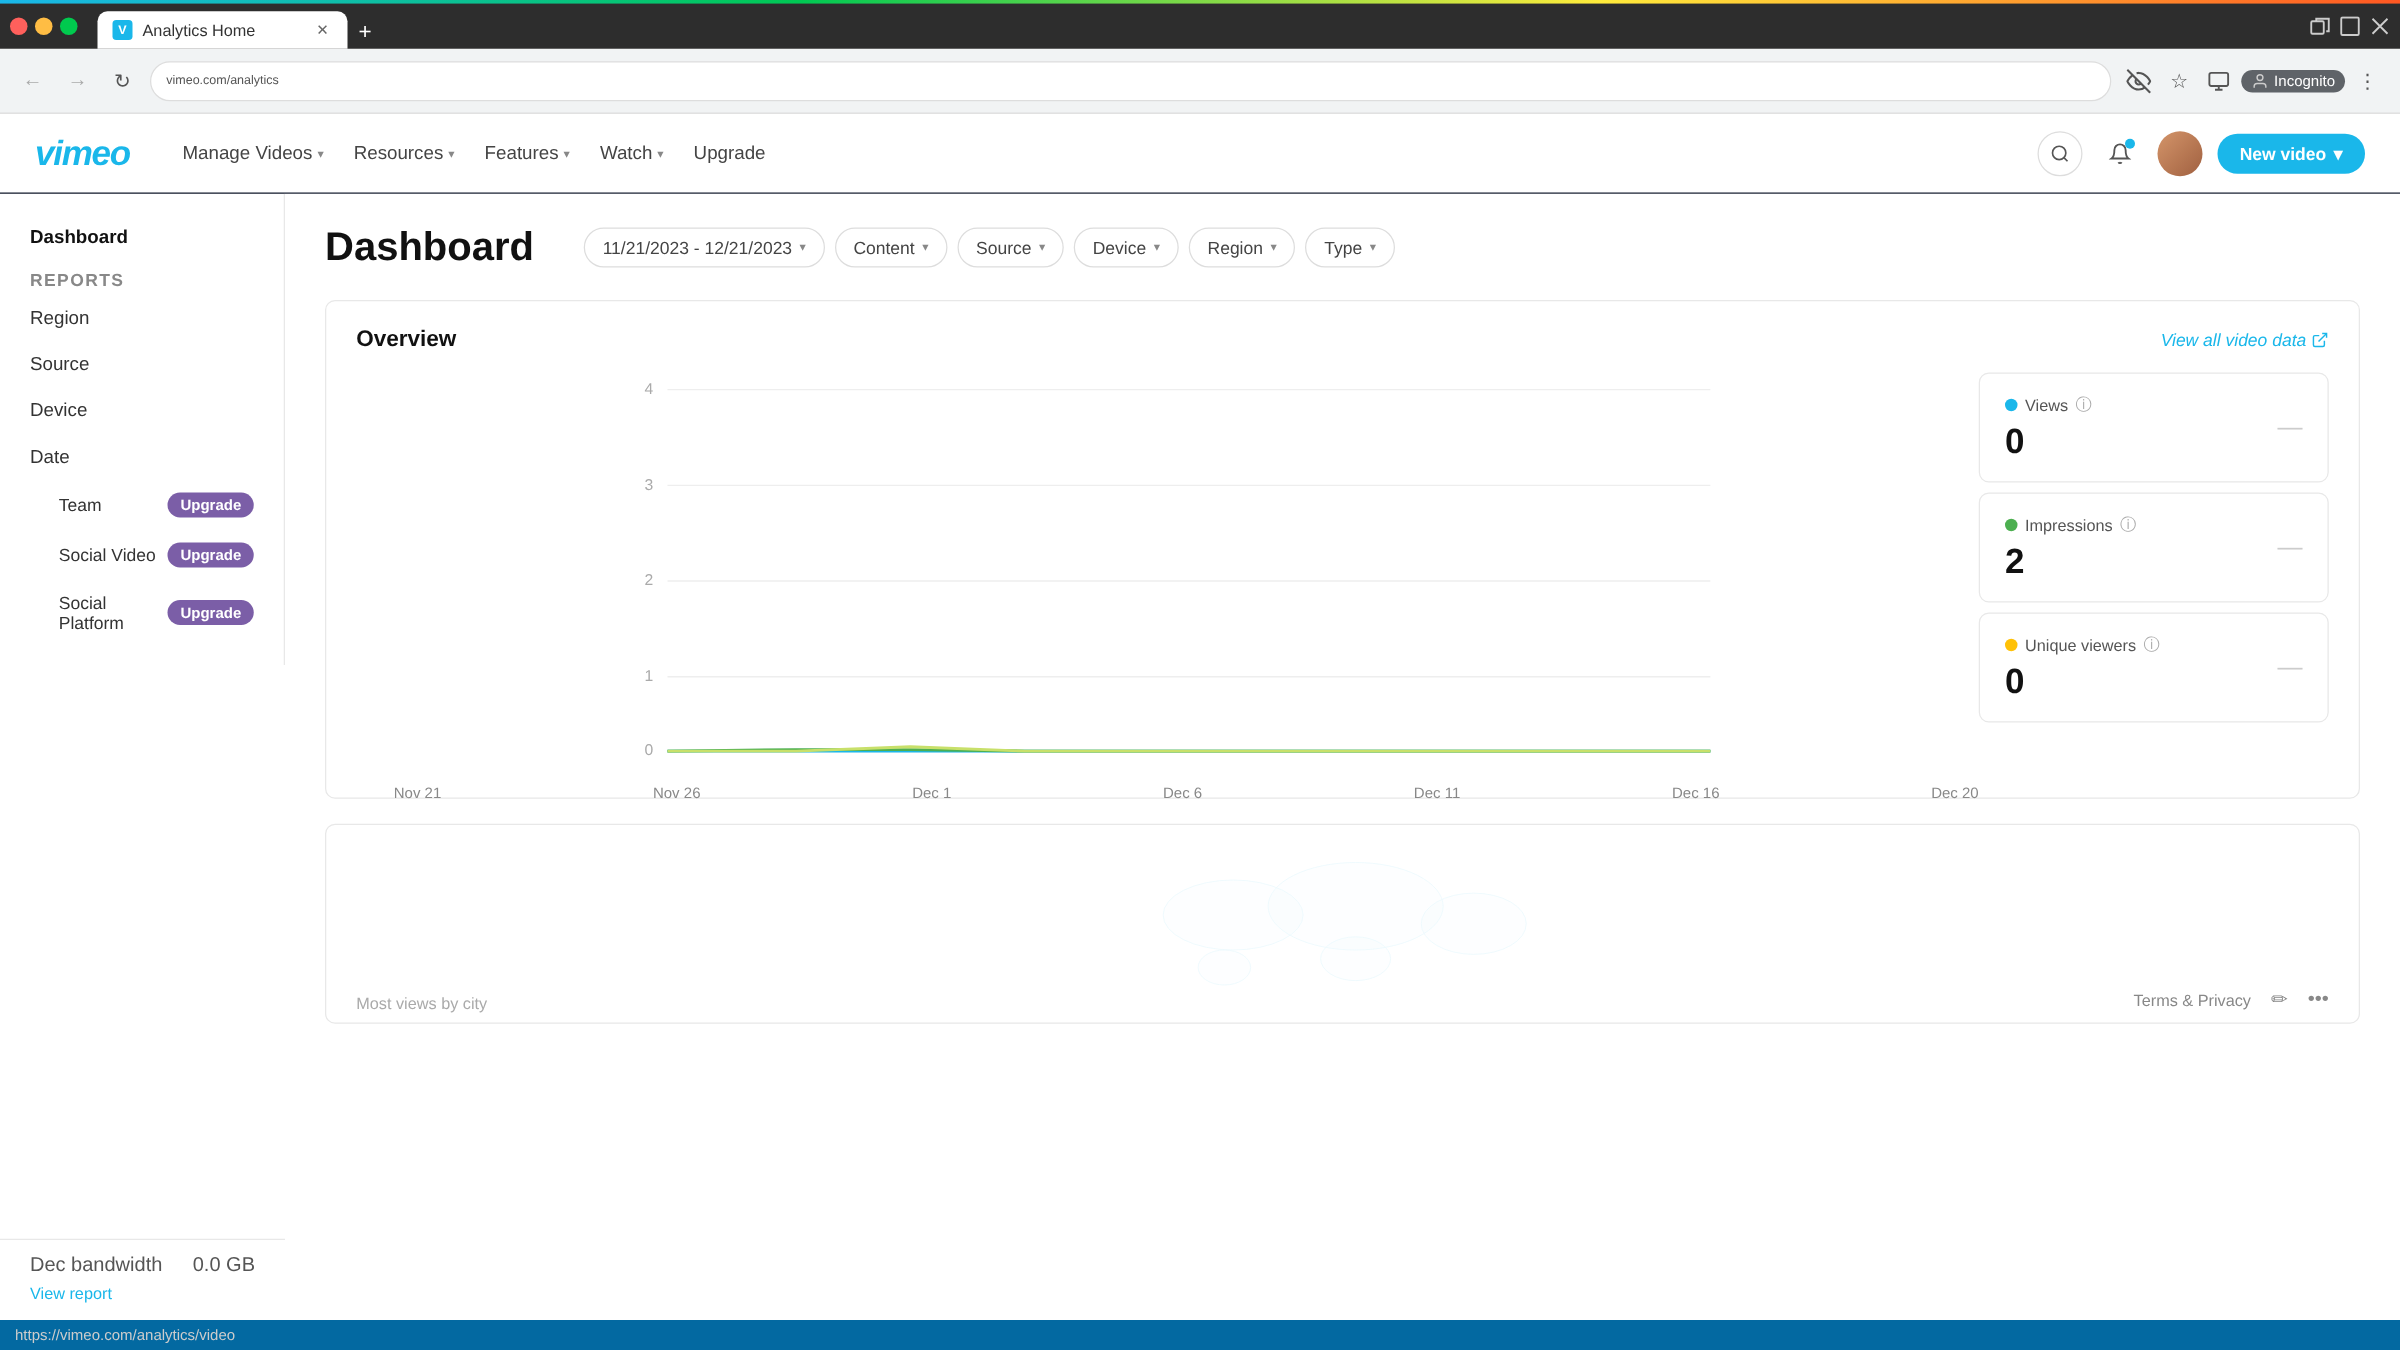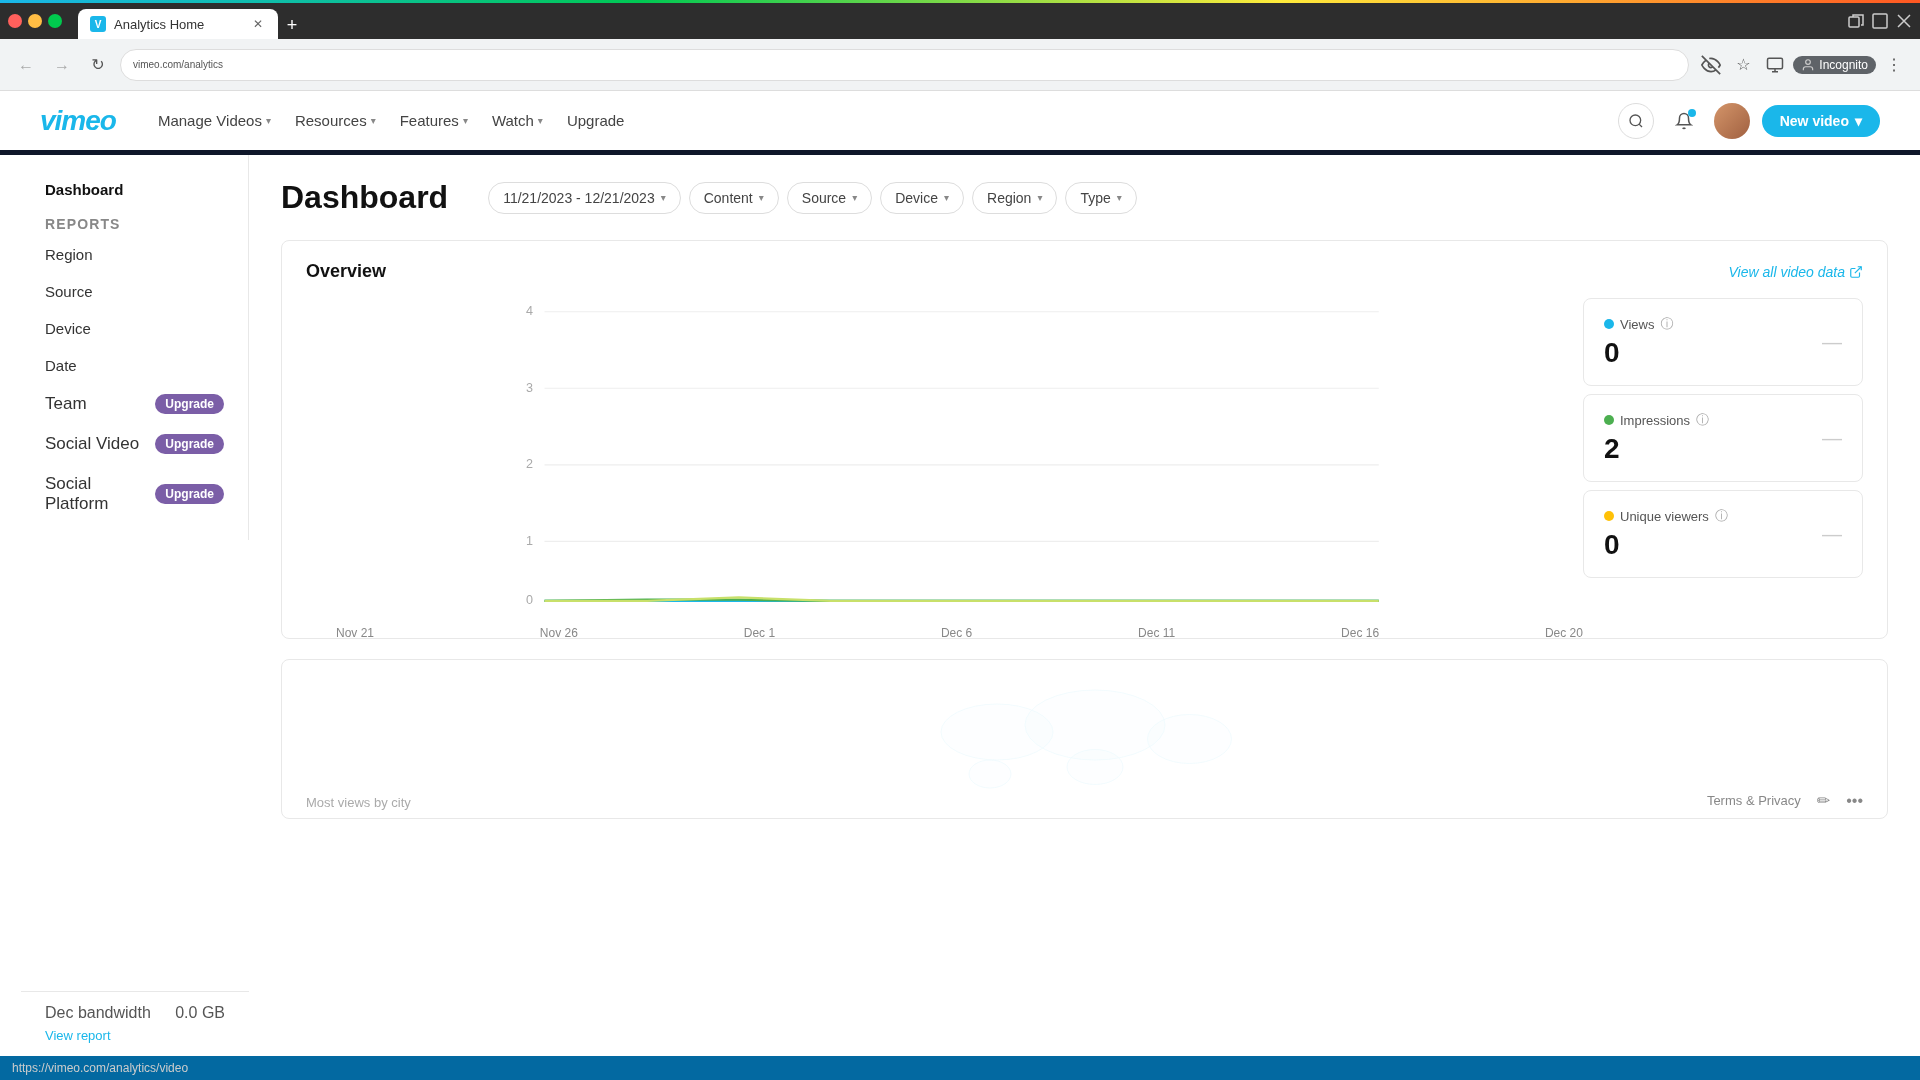--- a/index.html
+++ b/index.html
@@ -27,42 +27,42 @@
     .address-bar { flex: 1; height: 32px; background: #fff; border: 1px solid #ddd; border-radius: 16px; display: flex; align-items: center; padding: 0 12px; font-size: 10px; color: #333; }
     .address-bar span { color: #555; }
     .toolbar-actions { display: flex; gap: 4px; align-items: center; }
     .toolbar-icon { width: 28px; height: 28px; display: flex; align-items: center; justify-content: center; color: #555; font-size: 16px; cursor: pointer; border-radius: 50%; }
     .incognito-badge { background: #5f6368; color: #fff; font-size: 12px; padding: 2px 8px; border-radius: 12px; display: flex; align-items: center; gap: 4px; }
 
     
     .app-content { flex: 1; display: flex; flex-direction: column; background: #fff; }
 
     
-    .vimeo-nav { height: 64px; border-bottom: 5px solid #0f172a; display: flex; align-items: center; padding: 0 40px; gap: 32px; }
+    .vimeo-nav { height: 64px; border-bottom: 1px solid #0f172a; display: flex; align-items: center; padding: 0 28px; gap: 32px; }
     .vimeo-logo { font-size: 28px; font-weight: 700; color: #1ab7ea; font-style: italic; letter-spacing: -1px; }
     .nav-links { display: flex; gap: 4px; align-items: center; flex: 1; }
     .nav-link { padding: 6px 10px; color: #444; font-size: 15px; font-weight: 500; cursor: pointer; border-radius: 4px; display: flex; align-items: center; gap: 4px; }
     .nav-link .chevron { font-size: 10px; color: #888; }
     .nav-actions { display: flex; align-items: center; gap: 12px; margin-left: auto; justify-content: flex-end; }
     .search-btn { width: 36px; height: 36px; border: 1px solid #ddd; border-radius: 50%; display: flex; align-items: center; justify-content: center; cursor: pointer; color: #555; }
     .notif-btn { width: 36px; height: 36px; display: flex; align-items: center; justify-content: center; cursor: pointer; color: #555; position: relative; }
     .notif-dot { width: 8px; height: 8px; background: #1ab7ea; border-radius: 50%; position: absolute; top: 6px; right: 6px; }
     .avatar { width: 36px; height: 36px; border-radius: 50%; background: #c8a96e; overflow: hidden; cursor: pointer; }
     .new-video-btn { background: #1ab7ea; color: #fff; border: none; border-radius: 20px; padding: 8px 18px; font-size: 14px; font-weight: 600; cursor: pointer; display: flex; align-items: center; gap: 6px; }
 
     
-    .main-layout { display: flex; flex: 1; overflow: hidden; padding-left: 21px; }
+    .main-layout { display: flex; flex: 1; overflow: hidden; }
 
     
     .sidebar { width: 228px; border-right: 1px solid #e8e8e8; padding: 16px 0; overflow-y: auto; flex-shrink: 0; }
     .sidebar-item { padding: 10px 24px; font-size: 15px; color: #333; cursor: pointer; border-radius: 0; }
     .sidebar-item.active { font-weight: 600; color: #111; }
     .sidebar-section-label { padding: 8px 24px 4px; font-size: 14px; font-weight: 700; color: #888; letter-spacing: 0.08em; text-transform: uppercase; }
     .sidebar-item-with-badge { display: flex; align-items: center; justify-content: space-between; padding: 10px 24px; cursor: pointer; }
-    .sidebar-item-text { font-size: 17px; color: #333; }
+    .sidebar-item-text { font-size: 14px; color: #333; margin-left: 23px; }
     .upgrade-badge { background: #7b5ea7; color: #fff; font-size: 12px; font-weight: 600; padding: 3px 10px; border-radius: 12px; cursor: pointer; }
     .bandwidth-row { display: flex; justify-content: space-between; color: #555; margin-bottom: 4px; }
     .view-report-link { color: #1ab7ea; text-decoration: none; font-size: 13px; cursor: pointer; }
 
     
     .main-content { flex: 1; padding: 24px 32px; overflow-y: auto; background: #fff; }
 
     
     .dashboard-header { display: flex; align-items: center; gap: 24px; margin-bottom: 24px; flex-wrap: wrap; }
     .dashboard-title { font-size: 32px; font-weight: 600; color: #111; margin-right: 16px; }

